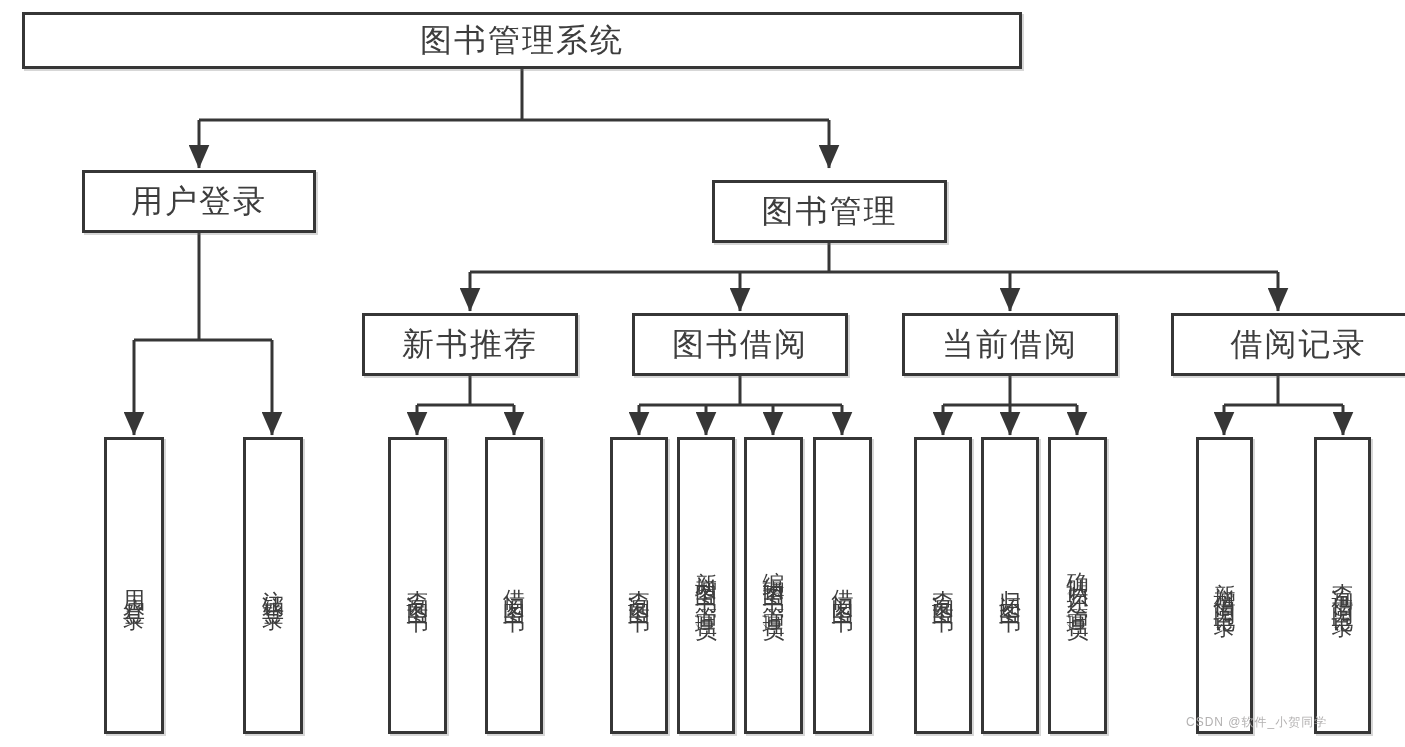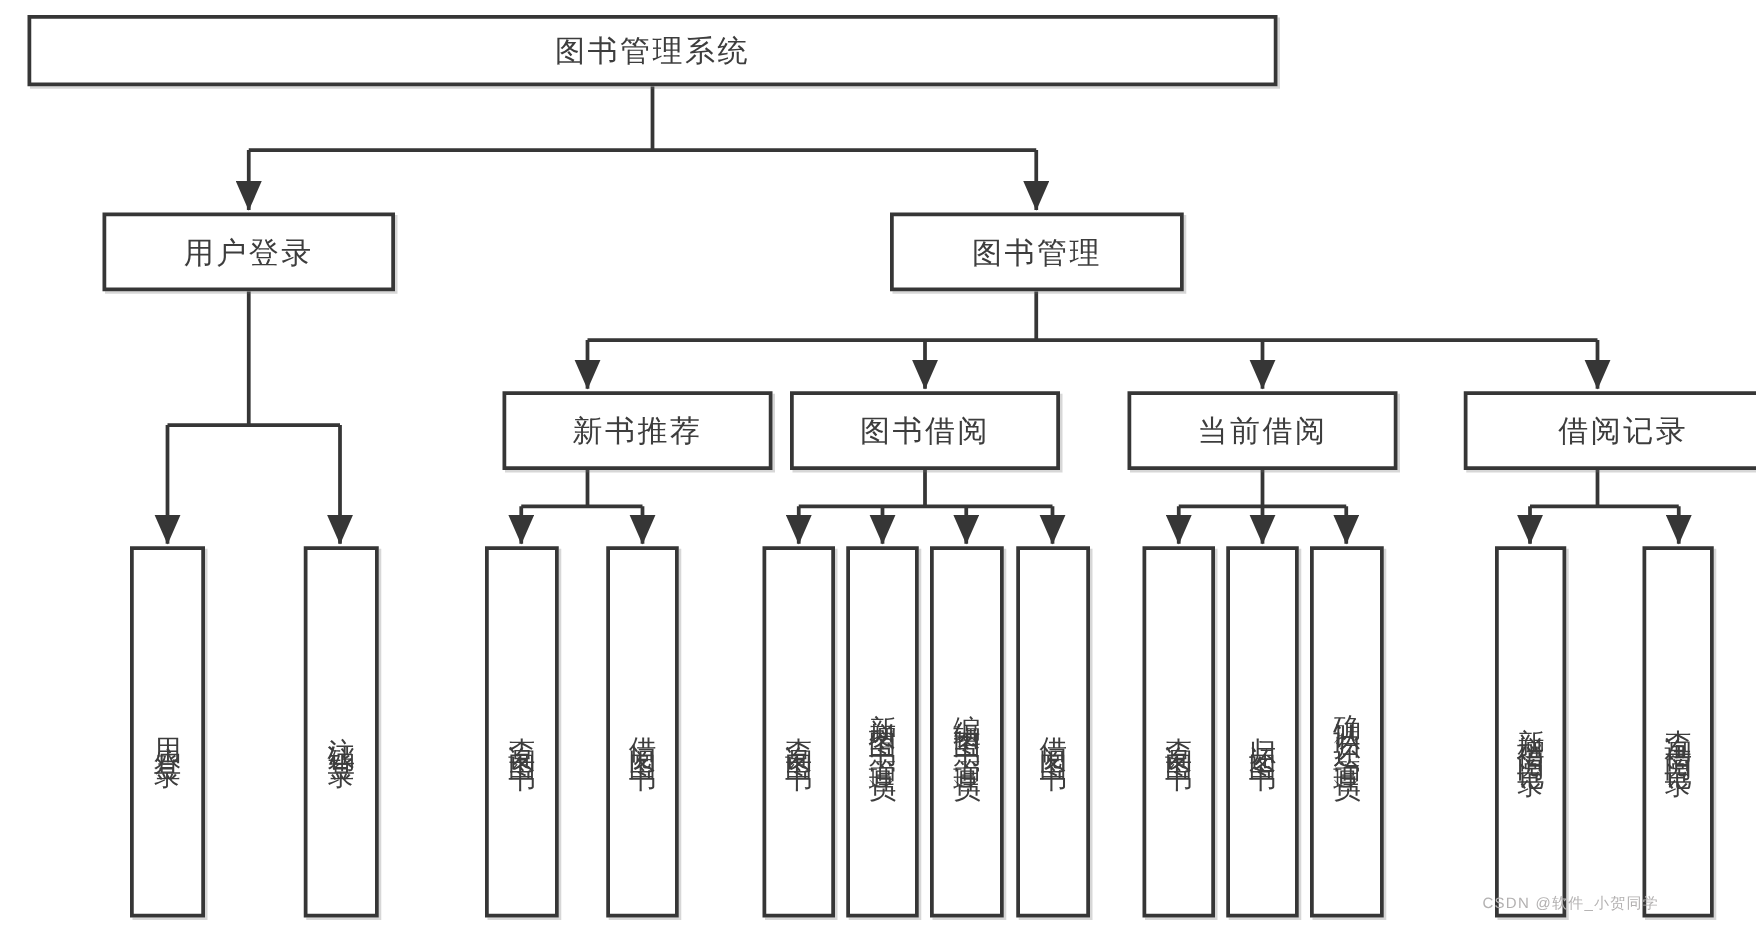--- a/index.html
+++ b/index.html
@@ -25,21 +25,21 @@
     position:absolute;
     background:#fff;
     border:3px solid var(--color-line);
     box-shadow:2px 2px 0 rgba(110,110,110,0.28);
     display:flex;
     align-items:center;
     justify-content:center;
     z-index:2;
   }
   .node .hlabel{
-    font-size:24px;
+    font-size:32px;
     letter-spacing:2px;
     color:var(--color-text);
     white-space:nowrap;
   }
   .node .vtext{
     writing-mode:vertical-rl;
     text-orientation:mixed;
     font-size:22px;
     letter-spacing:7px;
     line-height:1;
@@ -102,25 +102,25 @@
     </g>
   </svg>
 
   <div class="node" style="left:22px;top:12px;width:1000px;height:57px;">
     <span class="hlabel">图书管理系统</span>
   </div>
 
   <div class="node" style="left:82px;top:170px;width:234px;height:63px;">
     <span class="hlabel">用户登录</span>
   </div>
-  <div class="node" style="left:712px;top:170px;width:235px;height:63px;">
+  <div class="node" style="left:712px;top:180px;width:235px;height:63px;">
     <span class="hlabel">图书管理</span>
   </div>
 
-  <div class="node" style="left:362px;top:313px;width:216px;height:63px;margin-left:40px;">
+  <div class="node" style="left:362px;top:313px;width:216px;height:63px;">
     <span class="hlabel">新书推荐</span>
   </div>
   <div class="node" style="left:902px;top:313px;width:216px;height:63px;">
     <span class="hlabel">当前借阅</span>
   </div>
   <div class="node" style="left:632px;top:313px;width:216px;height:63px;">
     <span class="hlabel">图书借阅</span>
   </div>
   <div class="node" style="left:1171px;top:313px;width:255px;height:63px;">
     <span class="hlabel">借阅记录</span>

